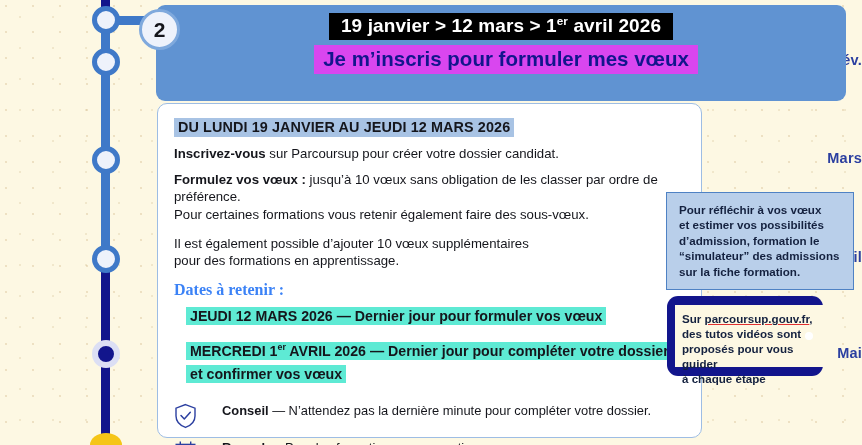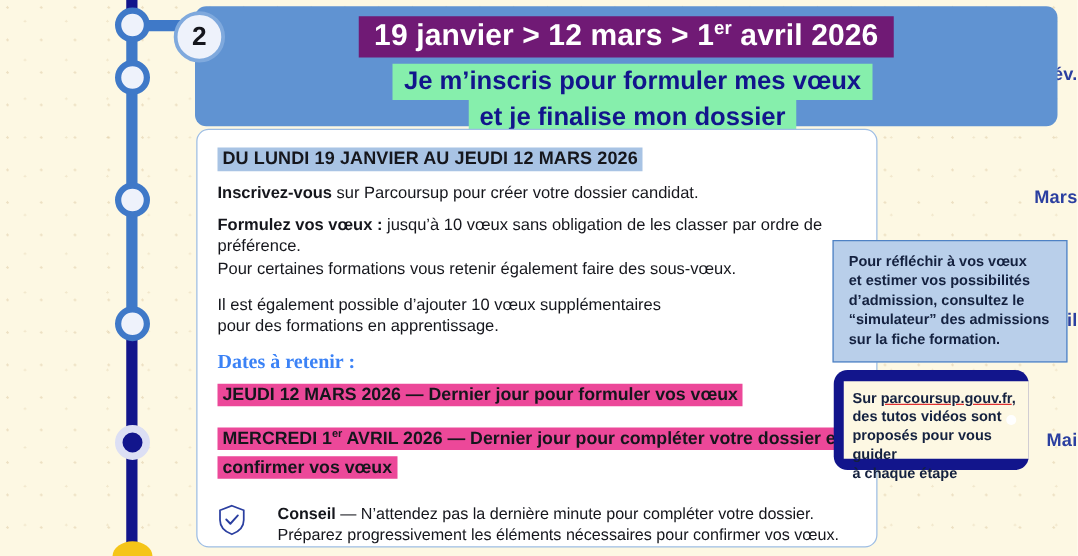--- a/index.html
+++ b/index.html
@@ -77,29 +77,29 @@
   
   .banner {
     position: absolute; left: 156px; top: 5px;
     width: 690px; height: 96px;
     background: #6093d2; border-radius: 9px;
     padding-top: 8px;
     text-align: center;
   }
   .banner-date {
     display: inline-block;
-    background: #701a75; color: #ffffff;
-    font-size: 24px; font-weight: bold;
+    background: #000000; color: #ffffff;
+    font-size: 19px; font-weight: bold;
     padding: 2px 12px 3px 12px;
     letter-spacing: .1px;
   }
   .banner-title { margin-top: 5px; }
   .banner-title-line {
     display: inline-block;
-    background: #86efac; color: #12158c;
+    background: #d946ef; color: #12158c;
     font-size: 20.5px; font-weight: bold;
     padding: 1px 9px 2px 9px;
     line-height: 1.26;
     margin-left: 10px;
   }
 
   
   .panel {
     position: absolute; left: 157px; top: 103px;
     width: 545px; height: 335px;
@@ -119,25 +119,26 @@
   }
   .sect-head { font-size: 14.4px; letter-spacing: .1px; }
   .p-row { font-size: 13.2px; color: #15161c; line-height: 1.34; }
   .p-row b { font-weight: bold; }
   .sp8 { height: 8px; }
   .sp6 { height: 6px; }
   .sp11 { height: 11px; }
   .dates-label { font-size: 16px; font-weight: bold; color: #3b82f6; font-family: Liberation Serif, serif; }
   .date-hl {
     display: inline;
-    background: #ec4899; color: #15161c;
+    background: #5eead4; color: #15161c;
     font-weight: bold; font-size: 14.2px;
     line-height: 1.62;
     padding: 1px 4px;
     box-decoration-break: clone;
+    margin-left: 12px;
     -webkit-box-decoration-break: clone;
   }
   sup { font-size: .62em; vertical-align: super; line-height: 0; }
 
   
   .tip { display: flex; align-items: flex-start; gap: 25px; }
   .tip-icon { flex: 0 0 23px; width: 23px; height: 26px; margin-top: 1px; }
   .tip-text { font-size: 12.9px; color: #15161c; line-height: 1.32; }
   .tip-text b { font-weight: bold; }
 
@@ -206,21 +207,20 @@
     <div class="tl-label l3">Avril</div>
     <div class="tl-label l4">Mai</div>
 
     <div class="step-badge">2</div>
   </div>
 
   <div class="banner">
     <div class="banner-date"><span>19 janvier &gt; 12 mars &gt; 1</span><sup>er</sup><span> avril 2026</span></div>
     <div class="banner-title">
       <div><span class="banner-title-line">Je m’inscris pour formuler mes vœux</span></div>
-      <div><span class="banner-title-line">et je finalise mon dossier</span></div>
     </div>
   </div>
 
   <div class="panel">
 
     <div class="sect-head">
       <span class="hl-blue">DU LUNDI 19 JANVIER AU JEUDI 12 MARS 2026</span>
     </div>
 
     <div class="sp8"></div>
@@ -261,21 +261,20 @@
 
     <div class="tip">
       <span class="tip-icon">
         <svg width="23" height="26" viewBox="0 0 23 26">
           <path d="M11.5 1.6 L21 5.2 V13 C21 18.6 16.8 22.5 11.5 24.4 C6.2 22.5 2 18.6 2 13 V5.2 Z" fill="none" stroke="#2b3fa0" stroke-width="1.4"></path>
           <path d="M7 12.6 L10.3 16 L16.3 9.3" fill="none" stroke="#2b3fa0" stroke-width="1.5" stroke-linecap="round" stroke-linejoin="round"></path>
         </svg>
       </span>
       <span class="tip-text">
         <b>Conseil</b><span> — N’attendez pas la dernière minute pour compléter votre dossier.</span><br>
-        <span>Préparez progressivement les éléments nécessaires pour confirmer vos vœux.</span>
       </span>
     </div>
 
     <div style="height:10px;"></div>
 
     <div class="tip">
       <span class="tip-icon">
         <svg width="23" height="26" viewBox="0 0 23 26">
           <rect x="2.2" y="4.4" width="18.6" height="18" fill="none" stroke="#2b3fa0" stroke-width="1.4"></rect>
           <line x1="2.2" y1="9.2" x2="20.8" y2="9.2" stroke="#2b3fa0" stroke-width="1.2"></line>
@@ -292,21 +291,21 @@
         <b>Rappel</b><span> — Pour les formations en apprentissage,</span><br>
         
       </span>
     </div>
 
   </div>
 
   <div class="callout-sim">
     <span>Pour réfléchir à vos vœux</span><br>
     <span>et estimer vos possibilités</span><br>
-    <span>d’admission, consultez le</span><br>
+    <span>d’admission, formation le</span><br>
     <span>“simulateur” des admissions</span><br>
     <span>sur la fiche formation.</span>
   </div>
 
   <div class="callout-tuto-frame">
     <div class="callout-tuto-screen">
       <span>Sur </span><a class="link-red" href="#">parcoursup.gouv.fr</a><span>,</span><br>
       <span>des tutos vidéos sont</span><br>
       <span>proposés pour vous guider</span><br>
       <span>à chaque étape</span>

